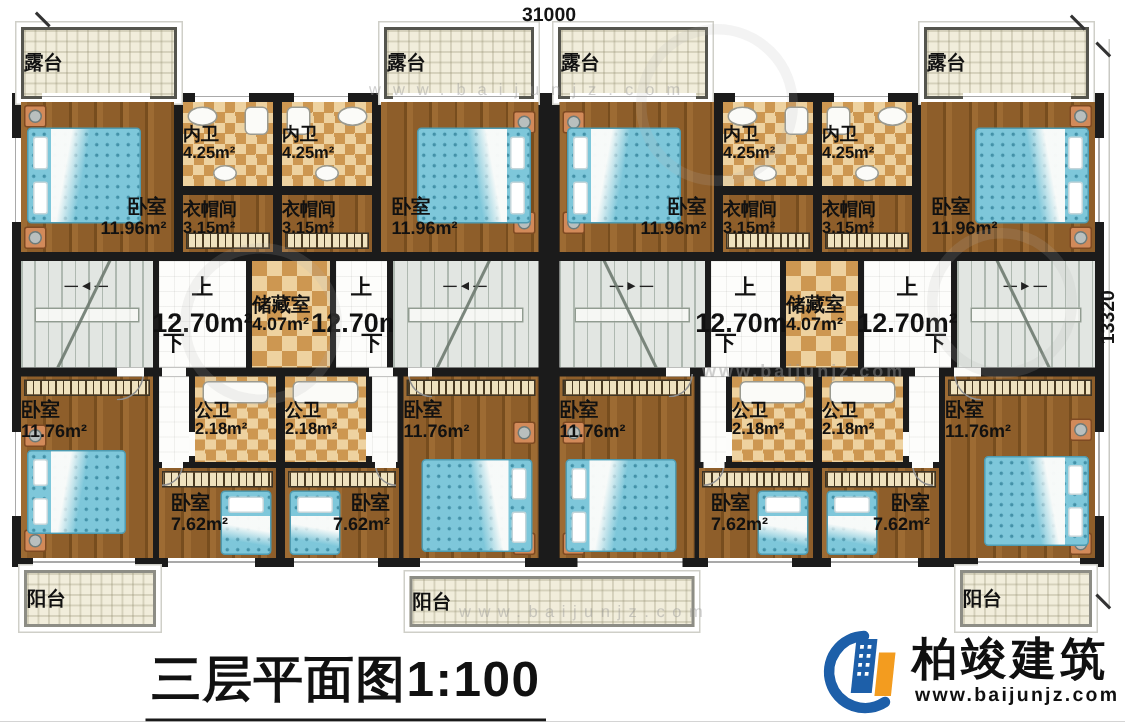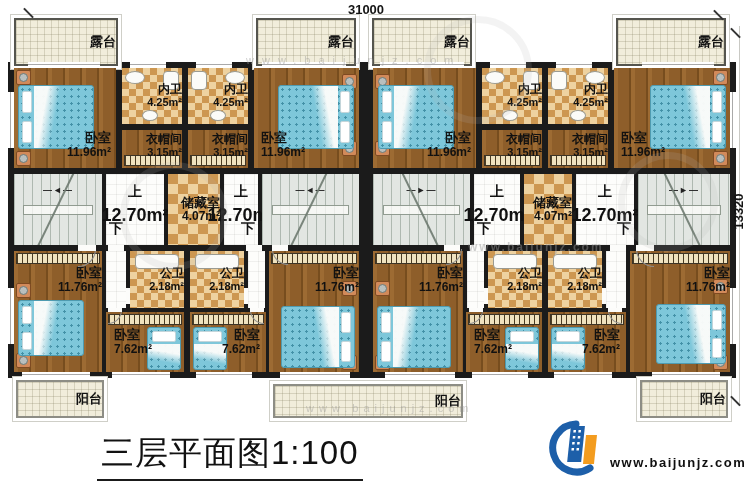--- a/index.html
+++ b/index.html
@@ -8,29 +8,29 @@
   #stage *{box-sizing:border-box}
   i{display:block;position:absolute;font-style:normal}
 
   
   .wallbase{position:absolute;left:8px;top:62px;width:728px;height:316px;background:var(--wall,#1b1b1b)}
   .room{position:absolute;z-index:2}
   .wood{background:repeating-linear-gradient(90deg,#9d6b33 0 4px,#8e5e2a 4px 15px,#774d1e 15px 17px)}
   .checker{background:repeating-conic-gradient(var(--checker_light,#eed2a0) 0% 25%,var(--checker_dark,#cd9751) 0% 50%) 0 0/14px 14px}
   .checker-lg{background:repeating-conic-gradient(var(--checker_light,#eed2a0) 0% 25%,var(--checker_dark,#cd9751) 0% 50%) 0 0/20px 20px}
   .hallw{background:#fdfdfb;background-image:linear-gradient(rgba(160,160,150,.14) 1px,transparent 1px),linear-gradient(90deg,rgba(160,160,150,.14) 1px,transparent 1px);background-size:10px 10px}
-  .outd{background-color:var(--terrace,#f1eddb);background-image:linear-gradient(rgba(140,135,105,.28) 1px,transparent 1px),linear-gradient(90deg,rgba(140,135,105,.28) 1px,transparent 1px);background-size:7px 7px;border:2px solid #55554e;box-shadow:0 0 0 3px #fff,0 0 0 4px #cfcfc8;z-index:1;display:flex;align-items:center;justify-content:flex-end}
+  .outd{background-color:var(--terrace,#f1eddb);background-image:linear-gradient(rgba(140,135,105,.28) 1px,transparent 1px),linear-gradient(90deg,rgba(140,135,105,.28) 1px,transparent 1px);background-size:7px 7px;border:2px solid #55554e;box-shadow:0 0 0 3px #fff,0 0 0 4px #cfcfc8;z-index:1;display:flex;align-items:center;justify-content:flex-start}
   .balc{border-color:#8d8d85}
   .stairs{background-color:var(--stair,#e2e6e2);background-image:repeating-linear-gradient(90deg,rgba(90,110,95,.38) 0 1px,transparent 1px 9px);overflow:hidden}
   .stairs .land{left:10%;right:10%;top:44%;height:14%;background:rgba(252,252,250,.75);border:1px solid rgba(120,132,120,.8)}
   .stairs .slash{left:47%;top:-8%;width:2px;height:116%;background:rgba(110,122,112,.9);transform:rotate(26deg)}
   .stairs .arrow{position:absolute;top:16%;left:0;width:100%;text-align:center;font-size:9px;font-weight:700;color:#222;letter-spacing:1px}
 
   
-  .lbl{position:absolute;z-index:5;font-weight:700;color:#111;line-height:1.12;text-align:right;white-space:nowrap}
+  .lbl{position:absolute;z-index:5;font-weight:700;color:#111;line-height:1.12;text-align:left;white-space:nowrap}
   .nm{display:block;font-size:13px}
   .ar{display:block;font-size:12px}
   .sm .nm{font-size:12px}.sm .ar{font-size:11px}
   .p-c .lbl{left:0;right:0;top:50%;transform:translateY(-50%)}
   .p-t .lbl{left:0;right:0;top:15px}
   .p-br .lbl{right:5px;bottom:9px;text-align:right}
   .p-bl .lbl{left:7px;bottom:9px;text-align:left}
   .p-l .lbl{left:8px;top:5px;text-align:left}
   .p-r .lbl{right:6px;top:5px;text-align:right}
   .outd .nm{font-size:13px;font-weight:700}
@@ -67,21 +67,21 @@
   .arc.q4{border-left:none;border-top:none;border-radius:0 0 100% 0}
 
   
   .dim{position:absolute;font-size:13px;font-weight:700;color:#141414;z-index:6}
   .tick{position:absolute;width:13px;height:2px;background:#333;transform:rotate(45deg);z-index:6}
   .dimline{position:absolute;width:1px;background:#c9c9c4;z-index:1}
   .wm{position:absolute;color:rgba(150,150,150,.45);z-index:7;pointer-events:none;white-space:nowrap}
   .wm-c{position:absolute;border:7px solid rgba(178,178,178,.16);border-radius:50%;z-index:7;pointer-events:none}
 
   
-  .f-title{position:absolute;left:97px;top:431px;font-size:33px;font-weight:400;letter-spacing:1px;border-bottom:3px solid #1a1a1a;padding:0 4px 3px 4px;z-index:8}
+  .f-title{position:absolute;left:97px;top:431px;font-size:33px;font-weight:700;letter-spacing:1px;border-bottom:3px solid #1a1a1a;padding:0 4px 3px 4px;z-index:8}
   .f-info{position:absolute;left:358px;top:426px;font-size:16px;font-weight:600;line-height:23px;z-index:8}
   .f-logo{position:absolute;left:544px;top:416px;width:62px;height:62px;z-index:9}
   .f-brand{position:absolute;left:608px;top:419px;font-size:30px;font-weight:900;letter-spacing:3px;color:#101010;z-index:8}
   .f-site{position:absolute;left:610px;top:455px;font-size:13px;font-weight:800;letter-spacing:1.5px;color:#101010;z-index:8}
 </style>
 </head>
 <body>
 
 <div id="stage">
 
@@ -487,14 +487,15 @@
           <rect x="36" y="14" width="2.5" height="2.5"></rect>
         <rect x="31" y="20" width="2.5" height="2.5"></rect>
           <rect x="36" y="20" width="2.5" height="2.5"></rect>
         <rect x="31" y="26" width="2.5" height="2.5"></rect>
           <rect x="36" y="26" width="2.5" height="2.5"></rect>
         <rect x="31" y="32" width="2.5" height="2.5"></rect>
           <rect x="36" y="32" width="2.5" height="2.5"></rect>
       </g>
     </g>
   </svg>
+  <div class="f-brand">柏竣建筑</div>
   <div class="f-site">www.baijunjz.com</div>
 </div>
 
 </body></html>

